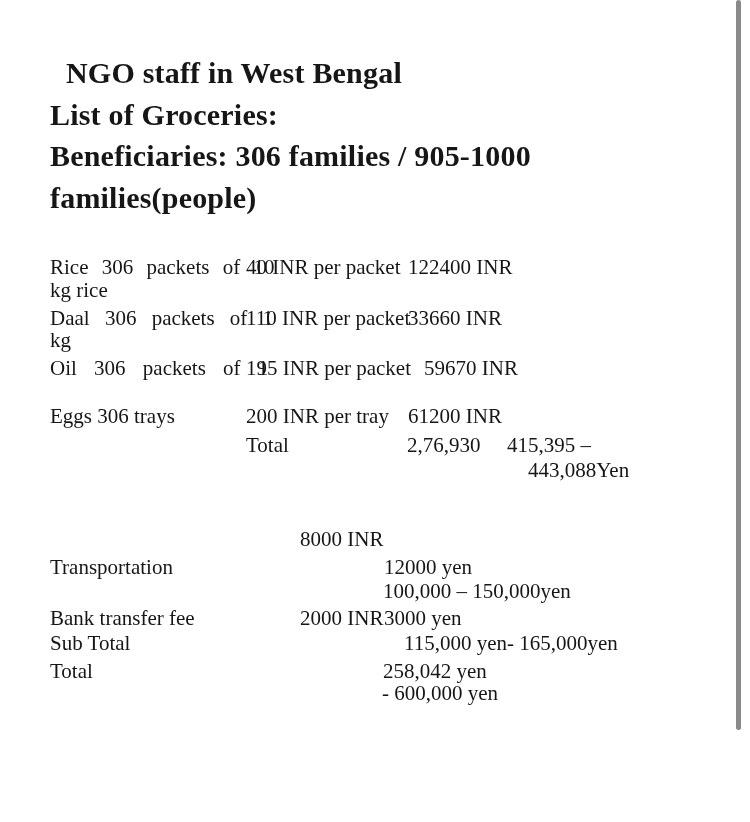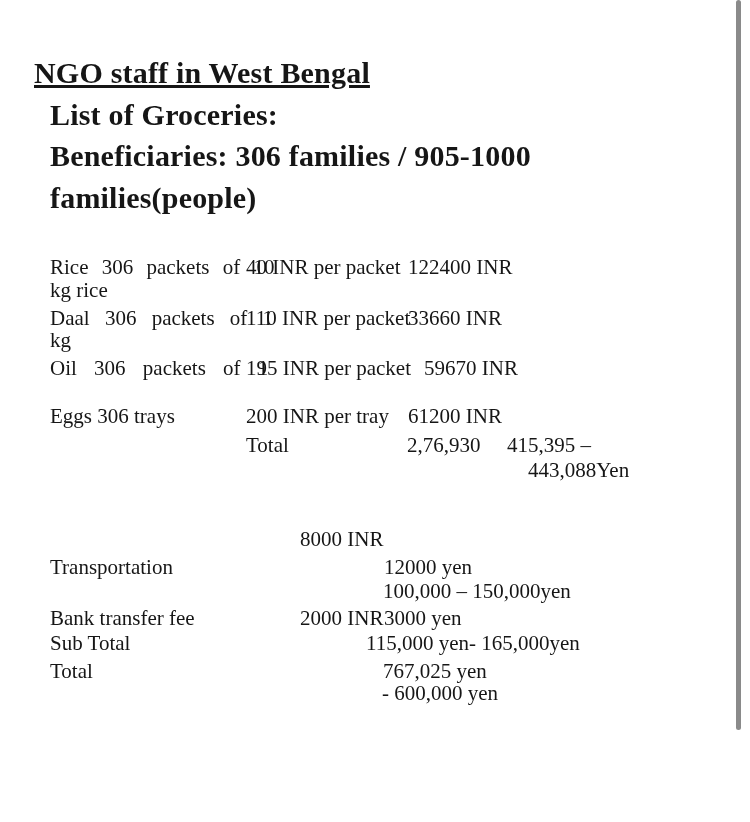--- a/index.html
+++ b/index.html
@@ -20,21 +20,21 @@
   .scroll-thumb{
     position:absolute;left:736px;top:0;width:5px;height:730px;
     border-radius:3px;
   }
 </style>
 </head>
 <body style="background: rgb(255, 255, 255); color: rgb(22, 22, 22);">
 
 <div class="page">
 
-  <div class="hln" style="left:34px;top:58px;text-decoration:underline;">NGO staff in West Bengal</div>
+  <div class="hln" style="left:66px;top:58px;">NGO staff in West Bengal</div>
   <div class="hln" style="left:50px;top:100px;">List of Groceries:</div>
   <div class="hln" style="left:50px;top:141px;">Beneficiaries: 306 families / 905-1000</div>
   <div class="hln" style="left:50px;top:183px;">families(people)</div>
 
   <div class="ln ws-rice" style="left:50px;top:257px;">Rice 306 packets of 10</div>
   <div class="ln" style="left:246px;top:257px;">40 INR per packet</div>
   <div class="ln" style="left:408px;top:257px;">122400 INR</div>
   <div class="ln" style="left:50px;top:280px;">kg rice</div>
 
   <div class="ln ws-daal" style="left:50px;top:308px;">Daal 306 packets of 1</div>
@@ -59,20 +59,20 @@
   <div class="ln" style="left:300px;top:529px;">8000 INR</div>
   <div class="ln" style="left:384px;top:557px;">12000 yen</div>
 
   <div class="ln" style="left:383px;top:581px;">100,000 – 150,000yen</div>
 
   <div class="ln" style="left:50px;top:608px;">Bank transfer fee</div>
   <div class="ln" style="left:300px;top:608px;">2000 INR</div>
   <div class="ln" style="left:384px;top:608px;">3000 yen</div>
 
   <div class="ln" style="left:50px;top:633px;">Sub Total</div>
-  <div class="ln" style="left:366px;top:633px;text-align:center;">115,000 yen- 165,000yen</div>
+  <div class="ln" style="left:404px;top:633px;text-align:center;">115,000 yen- 165,000yen</div>
 
   <div class="ln" style="left:50px;top:661px;">Total</div>
-  <div class="ln" style="left:383px;top:661px;">767,025 yen</div>
+  <div class="ln" style="left:383px;top:661px;">258,042 yen</div>
   <div class="ln" style="left:382px;top:683px;">- 600,000 yen</div>
 
   <div class="scroll-thumb" style="background: rgb(138, 138, 138);"></div>
 </div>
 
 </body></html>

